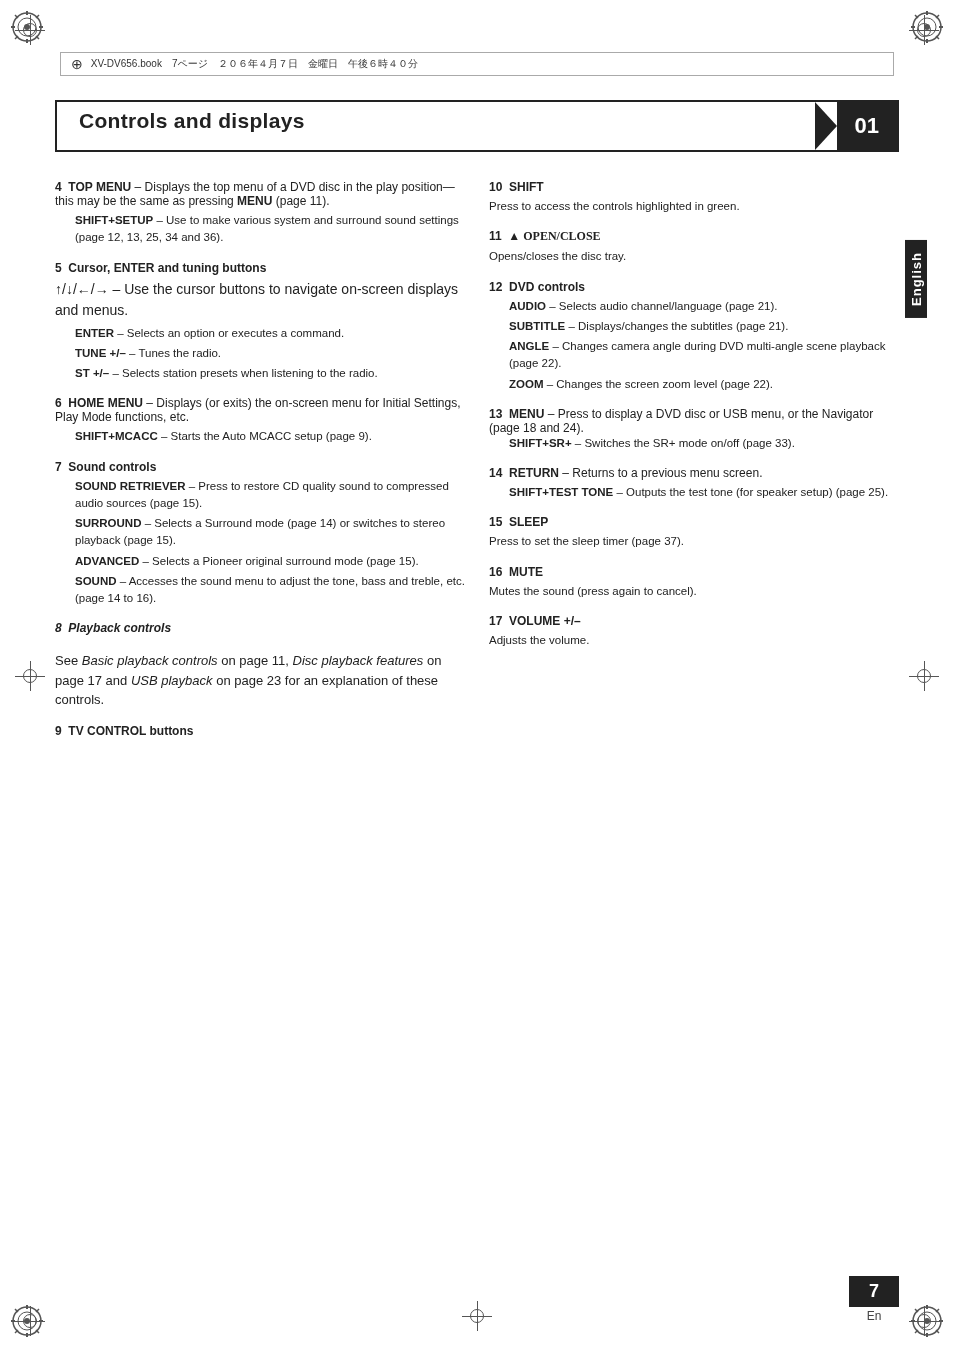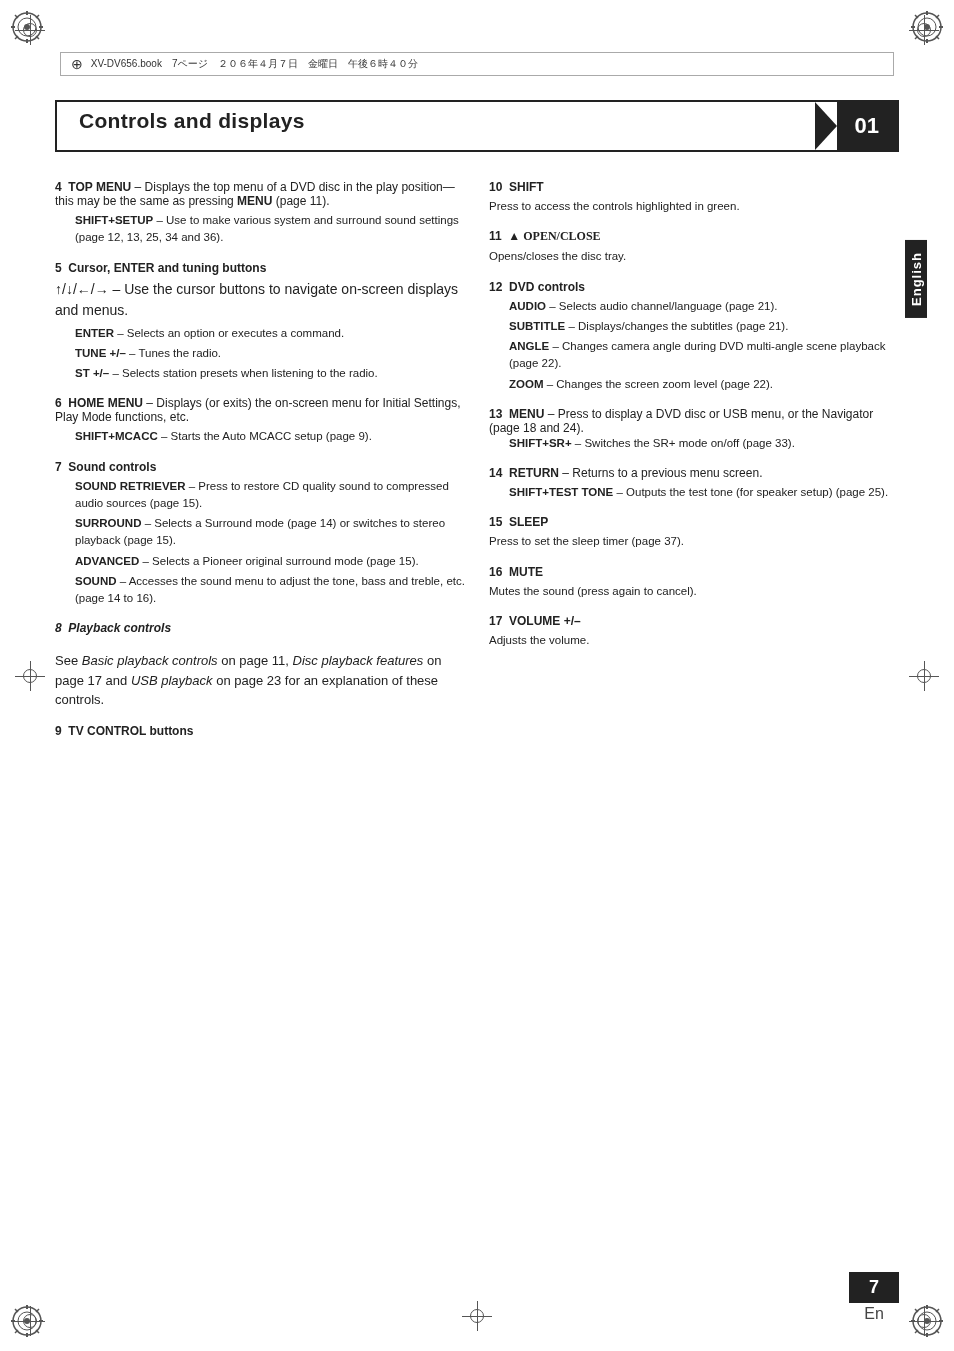--- a/index.html
+++ b/index.html
@@ -325,20 +325,20 @@
       </div>
 
     </div>
 
   </div>
 
 </div>
 
 <div style="position:absolute;bottom:28px;right:55px;display:flex;flex-direction:column;align-items:center;">
   <div style="background:#222;color:#fff;font-size:18px;font-weight:bold;padding:5px 20px;margin-bottom:2px;">7</div>
-  <div style="font-size:16px;color:#444;">En</div>
+  <div style="font-size:12px;color:#444;">En</div>
 </div>
 
 <div style="position:absolute;bottom:20px;left:50%;transform:translateX(-50%);">
   <div class="reg-mark">
       <div class="reg-circle"></div>
     </div>
 </div>
 
 </body></html>

